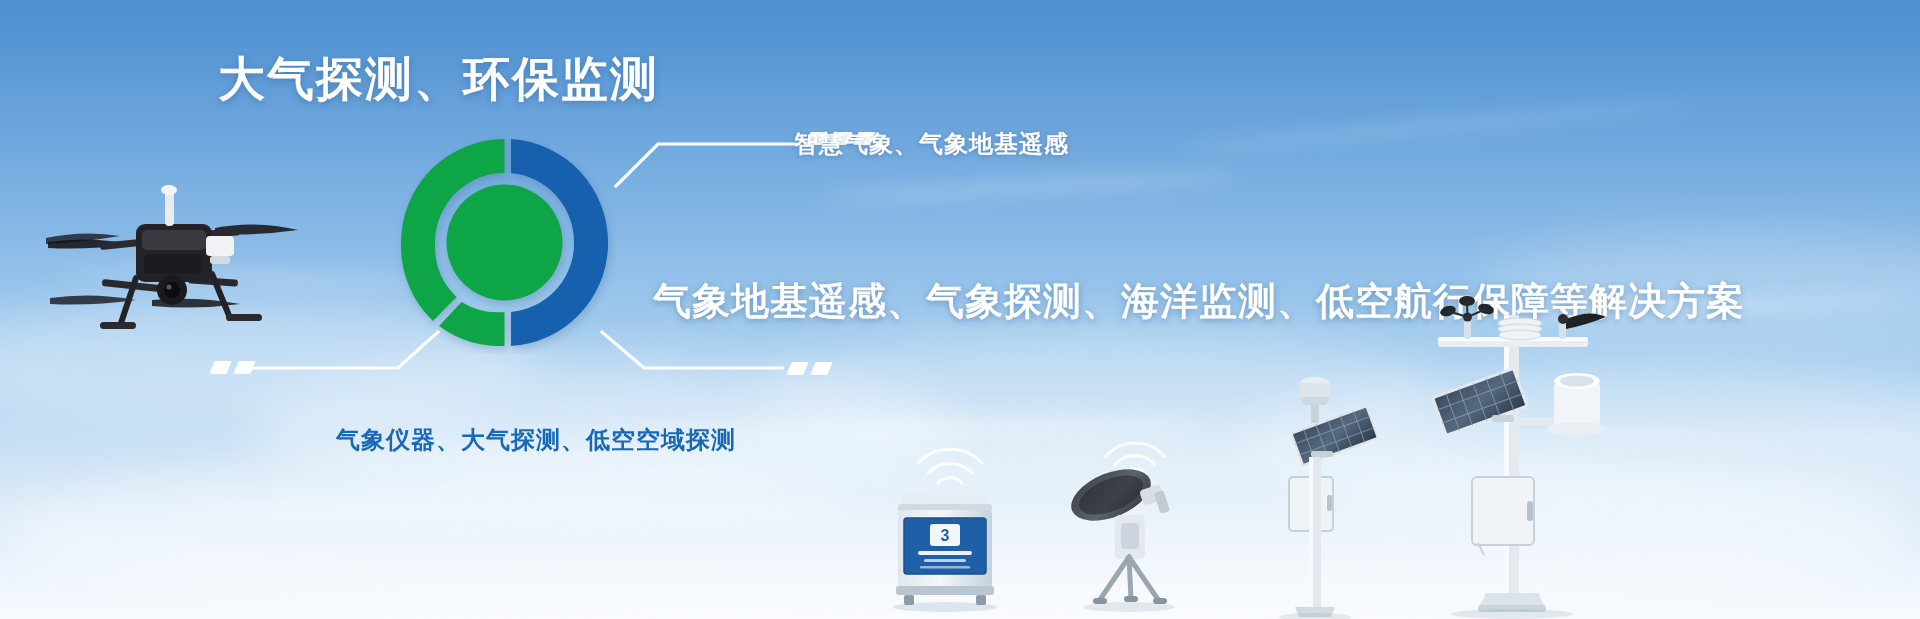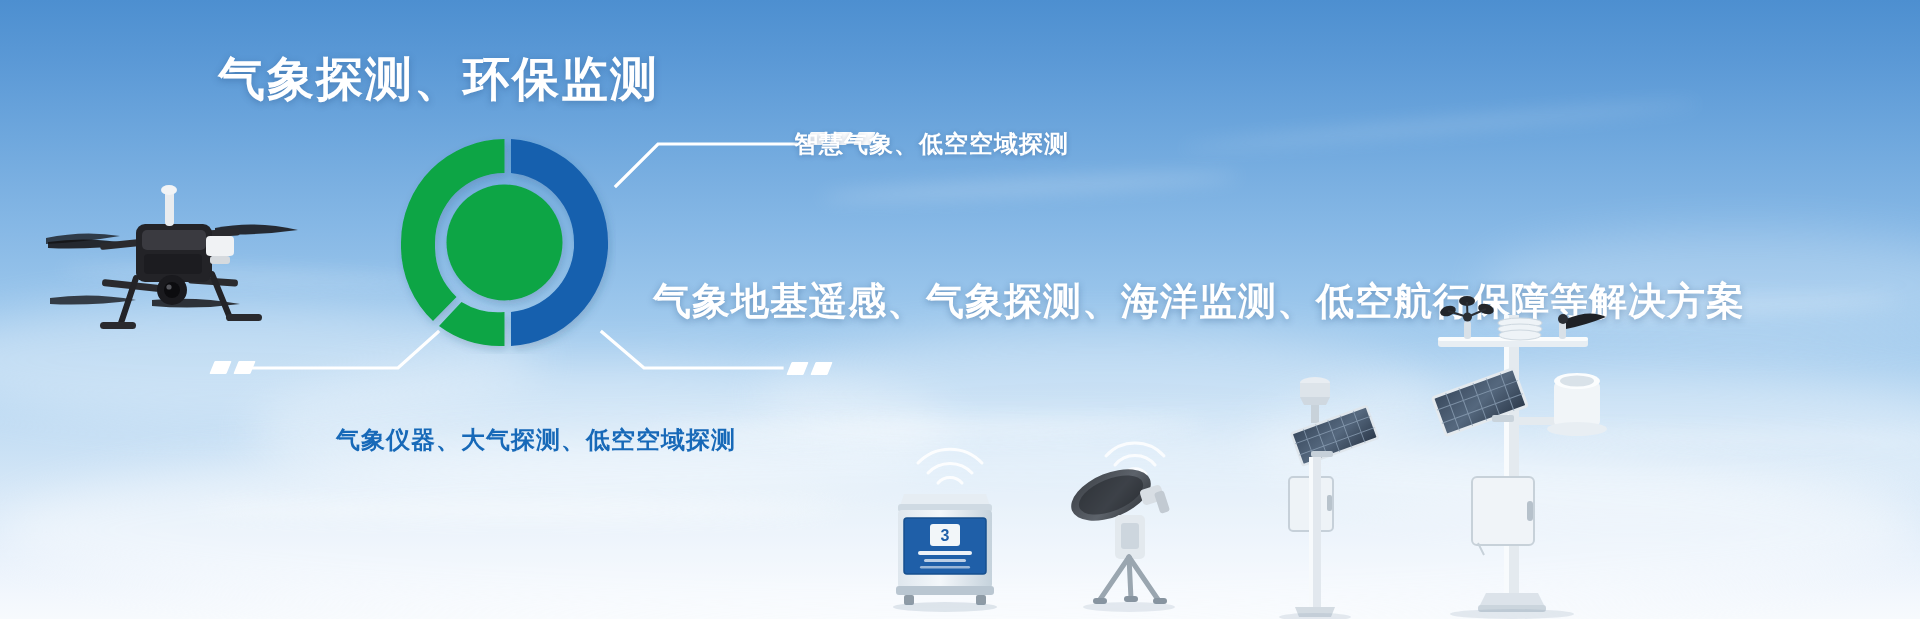--- a/index.html
+++ b/index.html
@@ -85,33 +85,33 @@
   <div class="cloud" style="left:0px;    top:430px;  width:1920px;height:200px; opacity:.40;"></div>
 
   <div class="streak" style="left:820px;  top:180px; width:420px; height:14px; opacity:.22; transform:rotate(-3deg);"></div>
   <div class="streak" style="left:1180px; top:120px; width:520px; height:12px; opacity:.16; transform:rotate(-5deg);"></div>
   <div class="streak" style="left:1420px; top:300px; width:480px; height:16px; opacity:.24; transform:rotate(-2deg);"></div>
   <div class="streak" style="left:60px;   top:270px; width:380px; height:12px; opacity:.20; transform:rotate(2deg);"></div>
   <div class="streak" style="left:640px;  top:420px; width:560px; height:18px; opacity:.30; transform:rotate(-1deg);"></div>
   <div class="streak" style="left:1540px; top:430px; width:400px; height:14px; opacity:.26; transform:rotate(1deg);"></div>
   <div class="streak" style="left:200px;  top:500px; width:640px; height:20px; opacity:.34;"></div>
 
-  <div id="title">气象探测、环保监测</div>
+  <div id="title">大气探测、环保监测</div>
 
   <div class="conn" style="left:614px; top:136px; width:240px; height:60px;">
     <svg width="240" height="60" viewBox="0 0 240 60">
       <polyline points="2,50 44,8 182,8" fill="none" stroke="#ffffff" stroke-width="3.2" stroke-linecap="square" stroke-linejoin="miter"></polyline>
     </svg>
   </div>
   <div class="dashes" style="left:808px; top:132px;">
     <i></i>
     <i></i>
     <i></i>
   </div>
-  <div class="label-top" style="left:794px; top:128px;">智慧气象、低空空域探测</div>
+  <div class="label-top" style="left:794px; top:128px;">智慧气象、气象地基遥感</div>
 
   <div class="conn" style="left:240px; top:330px; width:200px; height:50px;">
     <svg width="200" height="50" viewBox="0 0 200 50">
       <polyline points="198,2 158,38 4,38" fill="none" stroke="#ffffff" stroke-width="3.2" stroke-linecap="square" stroke-linejoin="miter"></polyline>
     </svg>
   </div>
   <div class="dashes" style="left:212px; top:361px;">
     <i></i>
     <i></i>
   </div>

